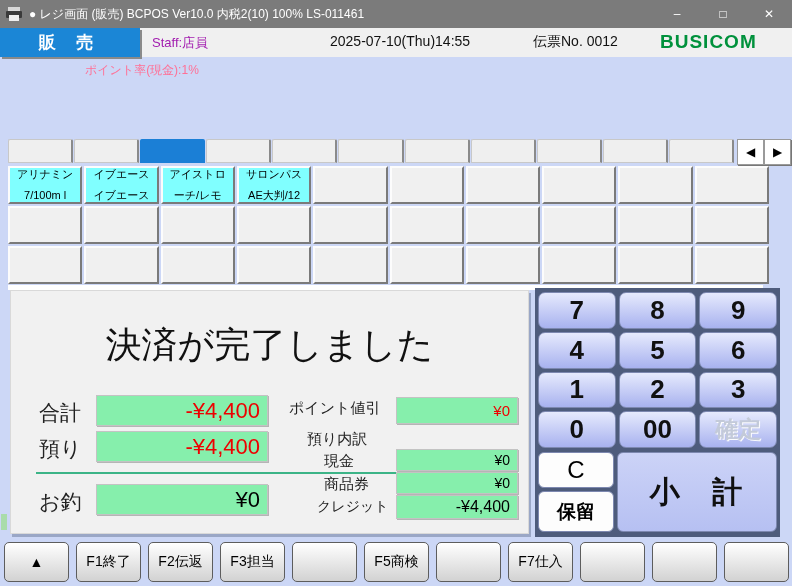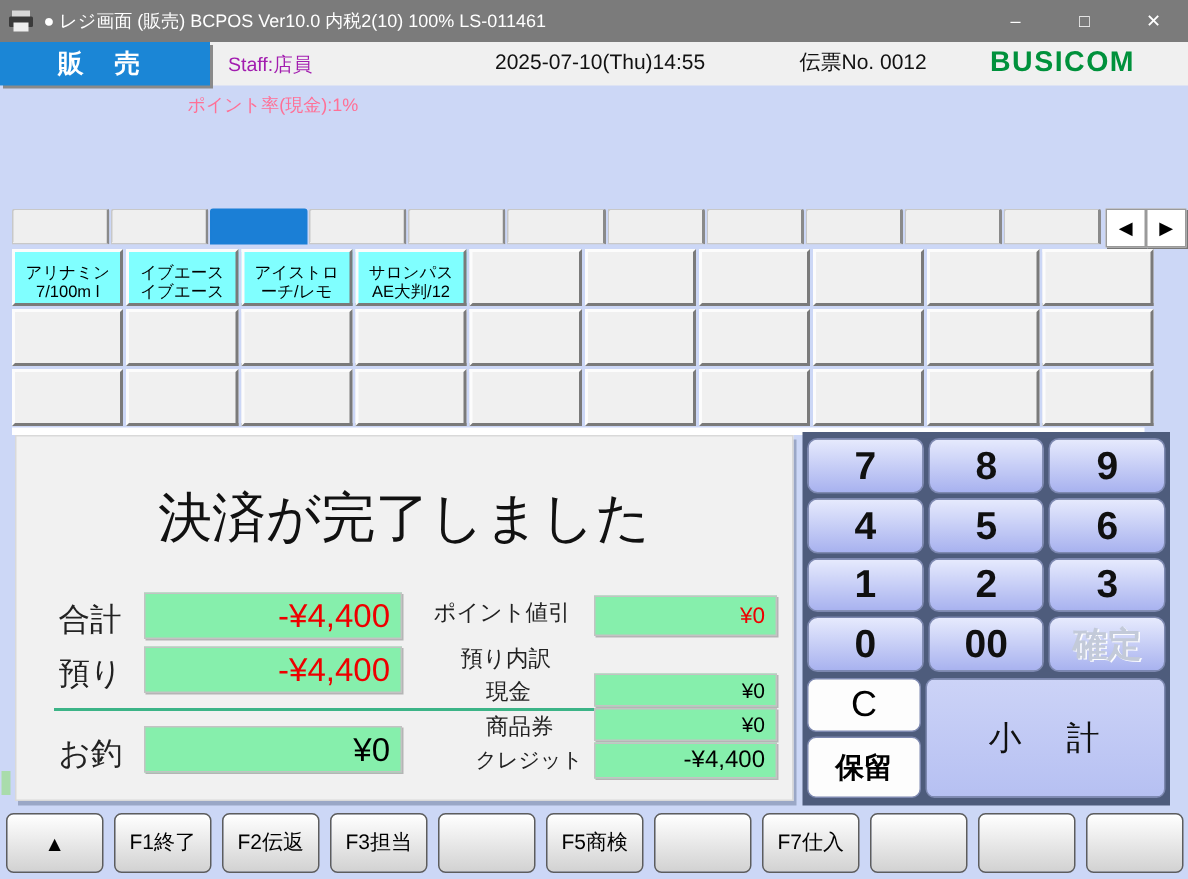--- a/index.html
+++ b/index.html
@@ -17,35 +17,35 @@
   .header{position:absolute;left:0;top:28px;width:792px;height:29px;background:#f0f0f0;}
   .mode-box{position:absolute;left:0;top:0;width:140px;height:29px;background:#1b86d6;color:#fff;
             font-size:17px;font-weight:bold;letter-spacing:8px;display:flex;align-items:center;justify-content:center;
             box-shadow:2px 2px 0 #8a8a8a;}
   .staff{position:absolute;left:152px;top:6px;font-size:13px;color:#a21caf;}
   .datetime{position:absolute;left:330px;top:5px;font-size:14px;color:#111;}
   .slipno{position:absolute;left:533px;top:5px;font-size:14px;color:#111;}
   .brand{position:absolute;left:660px;top:3px;font-size:19px;font-weight:bold;color:#00913c;letter-spacing:1px;}
 
   
-  .point-rate{position:absolute;left:85px;top:62px;font-size:12px;color:#ff7096;margin-left:40px;}
+  .point-rate{position:absolute;left:85px;top:62px;font-size:12px;color:#ff7096;}
 
   
   .tabstrip{position:absolute;left:8px;top:139px;width:726px;height:24px;display:flex;gap:1px;}
   .tab{flex:1;background:#efefef;border:1px solid #c8c8c8;border-right:2px solid #8a8a8a;border-radius:2px 2px 0 0;}
   .tab.selected{background:#1b7fd6;border-color:#1b7fd6;}
   .tab-arrow{position:absolute;top:139px;width:25px;height:24px;background:#fff;border:1px solid #9a9a9a;
              box-shadow:1px 1px 0 #777;display:flex;align-items:center;justify-content:center;font-size:12px;color:#000;}
   .arrow-left{left:737px;} .arrow-right{left:764px;}
 
   
   .grid{position:absolute;left:8px;top:166px;width:761px;height:118px;display:grid;
         grid-template-columns:repeat(10,1fr);grid-template-rows:repeat(3,1fr);gap:2px;}
   .cell{background:#f0f0f0;border:2px solid;border-color:#fcfcfc #7a7a7a #7a7a7a #fcfcfc;}
-  .cell.prod{background:#80ffff;display:flex;flex-direction:column;align-items:center;justify-content:flex-end;
+  .cell.prod{background:#80ffff;display:flex;flex-direction:column;align-items:center;justify-content:space-between;
              font-size:11px;line-height:13px;color:#000;text-align:center;}
 
   
   .grid-foot{position:absolute;left:8px;top:285px;width:755px;height:5px;background:#ffffff;}
 
   
   .paypanel{position:absolute;left:10px;top:290px;width:517px;height:242px;background:#f1f1f1;
             border:1px solid #d9d9d9;box-shadow:2px 3px 0 #9aa7c6;}
   .pay-msg{position:absolute;left:0;top:30px;width:100%;text-align:center;font-size:36px;color:#111;}
   .plabel{position:absolute;font-size:21px;color:#222;}
@@ -62,21 +62,21 @@
   .key{border-radius:7px;border:1px solid #7d88b0;background:linear-gradient(#e6eafd,#a8b2ef);
        display:flex;align-items:center;justify-content:center;font-size:26px;font-weight:600;color:#101010;}
   .key.confirm{font-size:23px;font-weight:bold;color:#c3cad9;text-shadow:1px 1px 0 rgba(255,255,255,.95);}
   .keybottom{position:absolute;left:3px;top:164px;width:239px;height:80px;display:grid;
              grid-template-columns:76px 1fr;grid-template-rows:36px 1fr;gap:3px;}
   .wkey{border-radius:6px;border:1px solid #7d88b0;background:#fdfdfd;display:flex;align-items:center;justify-content:center;color:#000;}
   .wkey.clear{font-size:24px;}
   .wkey.hold{font-size:19px;font-weight:bold;}
   .subtotal{grid-column:2;grid-row:1 / span 2;border-radius:6px;border:1px solid #7d88b0;
             background:linear-gradient(#ccd3f7,#b6c0f2);display:flex;align-items:center;justify-content:center;
-            font-size:22px;letter-spacing:12px;color:#101010;padding-left:10px;}
+            font-size:30px;letter-spacing:12px;color:#101010;padding-left:10px;font-weight:bold;}
 
   
   .fbar{position:absolute;left:4px;top:542px;height:38px;display:flex;gap:7px;}
   .fbtn{width:63px;height:38px;border:1px solid #5d5d5d;border-radius:5px;background:linear-gradient(#ffffff,#d2d2d2);
         box-shadow:inset 0 1px 0 #fff;display:flex;align-items:center;justify-content:center;font-size:14px;color:#000;}
   .green-sliver{position:absolute;left:1px;top:514px;width:6px;height:16px;background:#a9dcab;}
 </style>
 </head>
 <body>
 

